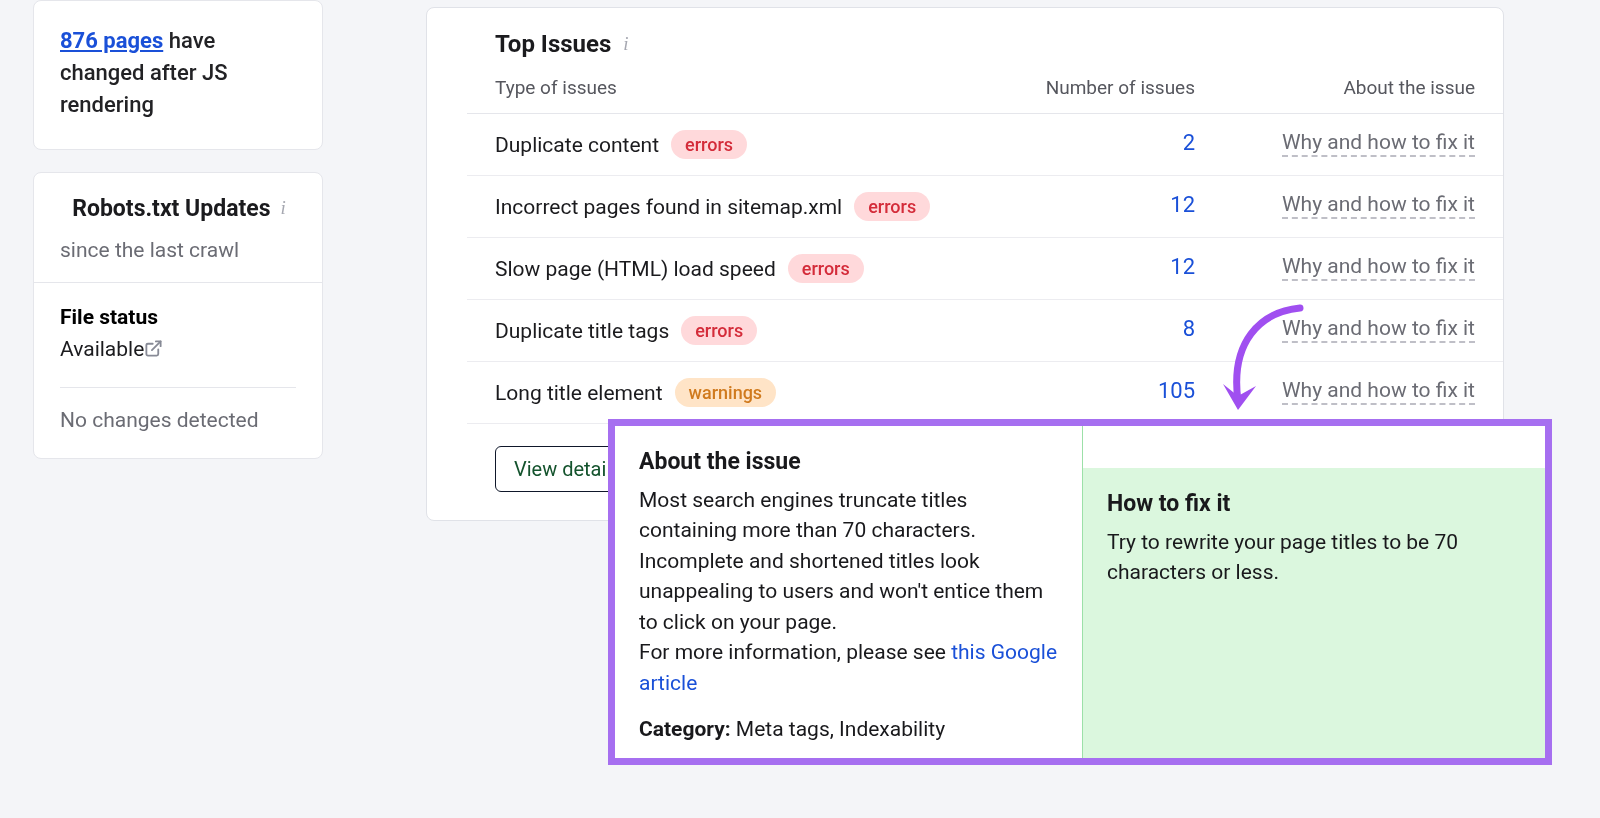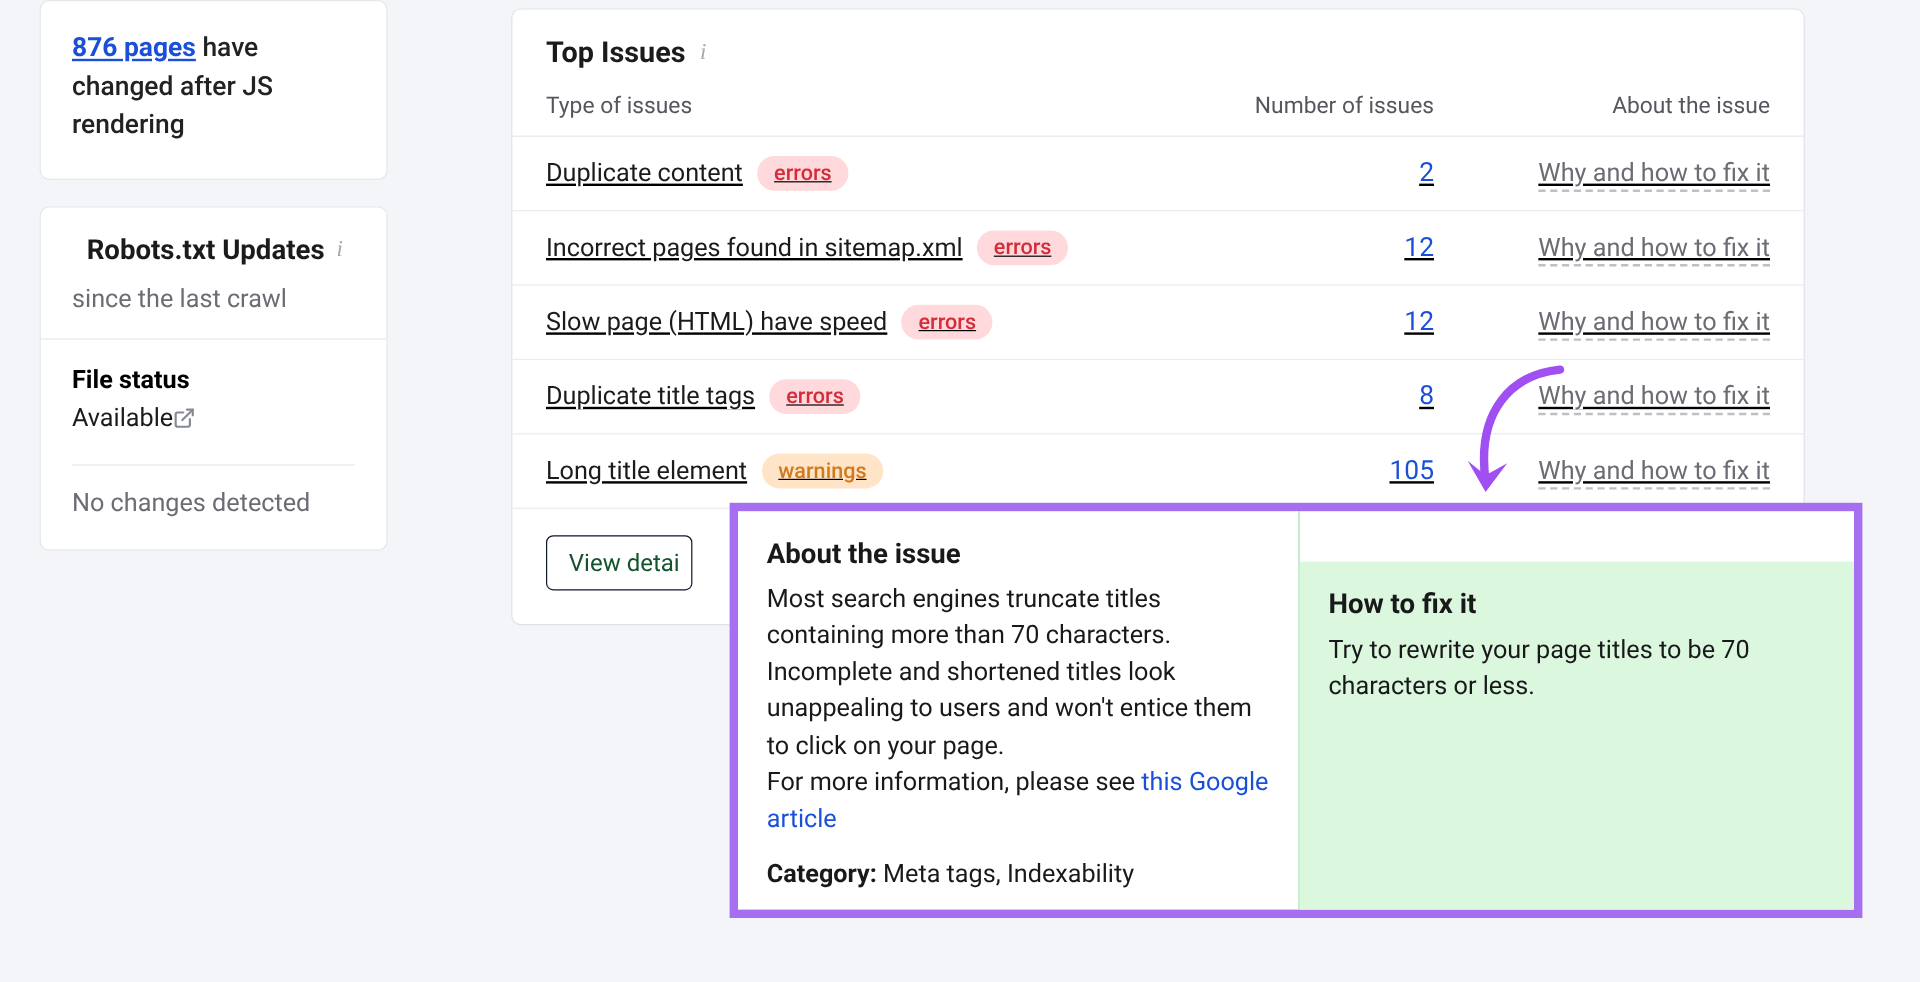--- a/index.html
+++ b/index.html
@@ -106,20 +106,21 @@
 
     
     .main-panel {
       position: absolute;
       left: 426px;
       top: 7px;
       width: 1078px;
       background: #fff;
       border: 1px solid #e0e2e8;
       border-radius: 8px;
+      padding-left: 40px;
     }
 
     .main-header {
       padding: 22px 28px 18px 28px;
     }
     .main-title {
       font-size: 24px;
       font-weight: 700;
       color: #1b1b1e;
       display: inline-flex;
@@ -133,25 +134,24 @@
       border-bottom: 1px solid #e5e6eb;
       color: #56575e;
       font-size: 19px;
     }
     .col-type { flex: 1; }
     .col-number { width: 230px; text-align: right; padding-right: 20px; }
     .col-about { width: 260px; text-align: right; }
 
     .issue-row {
       display: flex;
-      align-items: center;
+      align-items: flex-start;
       padding: 16px 28px 16px 28px;
       border-bottom: 1px solid #ececf0;
       font-size: 21px;
-      text-decoration: underline;
     }
     .issue-name {
       color: #1b1b1e;
     }
     .badge {
       display: inline-block;
       padding: 4px 14px;
       border-radius: 16px;
       font-size: 18px;
       font-weight: 500;
@@ -315,21 +315,21 @@
     <div class="issue-type-cell">
       <span class="issue-name">Incorrect pages found in sitemap.xml</span>
       <span class="badge badge-error">errors</span>
     </div>
     <div class="issue-number">12</div>
     <div class="issue-about-cell"><span class="why-link">Why and how to fix it</span></div>
   </div>
 
   <div class="issue-row">
     <div class="issue-type-cell">
-      <span class="issue-name">Slow page (HTML) have speed</span>
+      <span class="issue-name">Slow page (HTML) load speed</span>
       <span class="badge badge-error">errors</span>
     </div>
     <div class="issue-number">12</div>
     <div class="issue-about-cell"><span class="why-link">Why and how to fix it</span></div>
   </div>
 
   <div class="issue-row">
     <div class="issue-type-cell">
       <span class="issue-name">Duplicate title tags</span>
       <span class="badge badge-error">errors</span>

